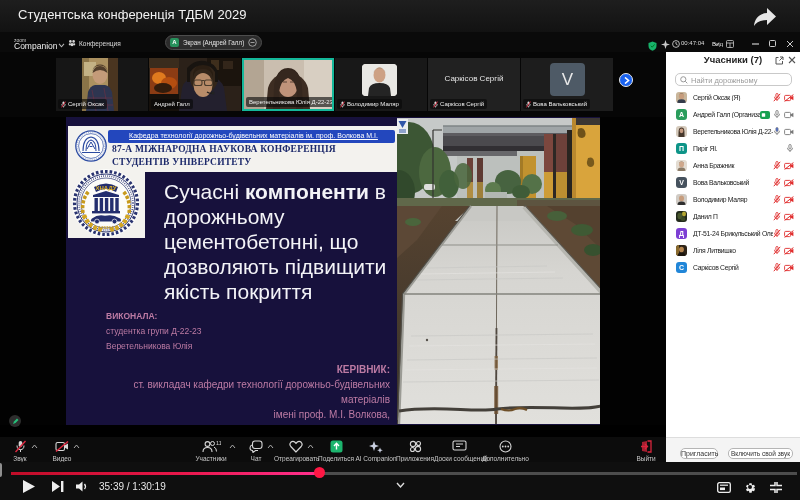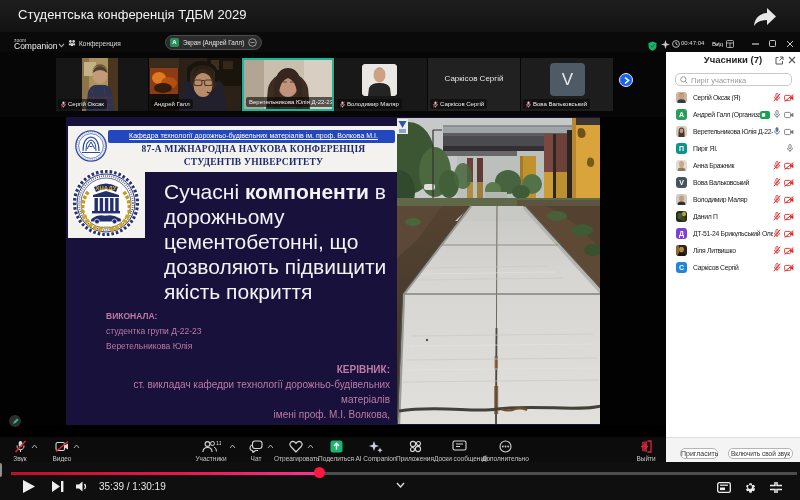--- a/index.html
+++ b/index.html
@@ -185,21 +185,21 @@
   <svg class="abs" style="left:8px;top:12px" width="34" height="34" viewBox="0 0 34 34">
     <circle cx="17" cy="17" r="16" fill="#fdfdfc"></circle>
     <circle cx="17" cy="17" r="15.2" fill="none" stroke="#2b4aa0" stroke-width="1.3"></circle>
     <circle cx="17" cy="17" r="12.4" fill="none" stroke="#2b4aa0" stroke-width=".7"></circle>
     <circle cx="17" cy="17" r="13.8" fill="none" stroke="#2b4aa0" stroke-width=".5" stroke-dasharray="1 1.2"></circle>
     <path d="M9 22 Q9 9 17 8 Q25 9 25 22 M12 22 Q12 12 17 11 Q22 12 22 22" stroke="#2b4aa0" stroke-width="1.1" fill="none"></path>
     <path d="M13 20 L17 13 L21 20 M15.5 17.5 H18.5" stroke="#2b4aa0" stroke-width="1" fill="none"></path>
     <path d="M8 23.5 H26" stroke="#2b4aa0" stroke-width="1"></path>
   </svg>
 
-  <div class="abs" style="left:46px;top:26px;width:283px;text-align:center;font-family:'Liberation Serif',serif;font-weight:bold;color:#1d2a6b;font-size:9.5px;line-height:12.5px;letter-spacing:.2px">87-А МІЖНАРОДНА НАУКОВА КОНФЕРЕНЦІЯ<br>СТУДЕНТІВ УНІВЕРСИТЕТУ</div>
+  <div class="abs" style="left:46px;top:26px;width:283px;text-align:left;font-family:'Liberation Serif',serif;font-weight:bold;color:#1d2a6b;font-size:9.5px;line-height:12.5px;letter-spacing:.2px">87-А МІЖНАРОДНА НАУКОВА КОНФЕРЕНЦІЯ<br>СТУДЕНТІВ УНІВЕРСИТЕТУ</div>
 
   <svg class="abs" style="left:4px;top:50px" width="72" height="72" viewBox="0 0 72 72">
     <circle cx="36" cy="36" r="34" fill="#fcfcfa"></circle>
     <circle cx="36" cy="36" r="31.5" fill="none" stroke="#2a3470" stroke-width="3.2" stroke-dasharray="2.6 2"></circle>
     <circle cx="36" cy="36" r="29" fill="none" stroke="#2a3470" stroke-width="1"></circle>
     <circle cx="36" cy="36" r="25" fill="none" stroke="#2a3470" stroke-width=".7"></circle>
     <circle cx="36" cy="36" r="27" fill="none" stroke="#3a4480" stroke-width="1.6" stroke-dasharray=".8 1.3"></circle>
     <path d="M13 46 Q11 33 19 24" stroke="#c79a1d" stroke-width="3.6" fill="none" stroke-dasharray="3.2 1.6"></path>
     <path d="M59 46 Q61 33 53 24" stroke="#c79a1d" stroke-width="3.6" fill="none" stroke-dasharray="3.2 1.6"></path>
     <path d="M14 48 Q18 60 32 63 M58 48 Q54 60 40 63" stroke="#d4a722" stroke-width="4.4" fill="none" stroke-dasharray="3.6 1.6"></path>
@@ -442,21 +442,21 @@
     <path d="M5 1 H8 V4 M8 1 L4.5 4.5" stroke="#555" stroke-width="1" fill="none"></path>
   </svg>
 <svg class="abs" style="left:788px;top:56px" width="8" height="8" viewBox="0 0 8 8">
     <path d="M1 1 L7 7 M7 1 L1 7" stroke="#555" stroke-width="1.1"></path>
   </svg>
 <div class="abs" style="left:675px;top:73px;width:117px;height:13px;border:1px solid #c9c9c9;border-radius:5px;background:#fff"></div>
 <svg class="abs" style="left:680px;top:76px" width="8" height="8" viewBox="0 0 8 8">
     <circle cx="3.3" cy="3.3" r="2.6" stroke="#999" stroke-width="1" fill="none"></circle>
     <path d="M5.3 5.3 L7.3 7.3" stroke="#999" stroke-width="1"></path>
   </svg>
-<div class="abs" style="left:691px;top:76px;font-size:7.5px;color:#9a9a9a">Пиріг участника</div>
+<div class="abs" style="left:691px;top:76px;font-size:7.5px;color:#9a9a9a">Найти дорожньому</div>
 
 <div id="rows" class="abs" style="left:666px;top:89px;width:134px">
 <div class="prow" style="top:0">
   <div class="pav">
         <svg width="11" height="11" viewBox="0 0 11 11">
           <rect width="11" height="11" fill="#c9b69b"></rect>
           <ellipse cx="5.5" cy="4.2" rx="2.6" ry="3" fill="#c79d7d"></ellipse>
           <path d="M2.8 3.5 Q3 1.2 5.5 1.2 Q8 1.2 8.2 3.5 L7.6 2.2 Q6.8 1 5.5 1 Q4.2 1 3.4 2.2 Z" fill="#3a2c20"></path>
           <path d="M1 11 L1.8 8.6 Q2.6 7.2 5.5 7.2 Q8.4 7.2 9.2 8.6 L10 11 Z" fill="#333b4a"></path>
         </svg>

